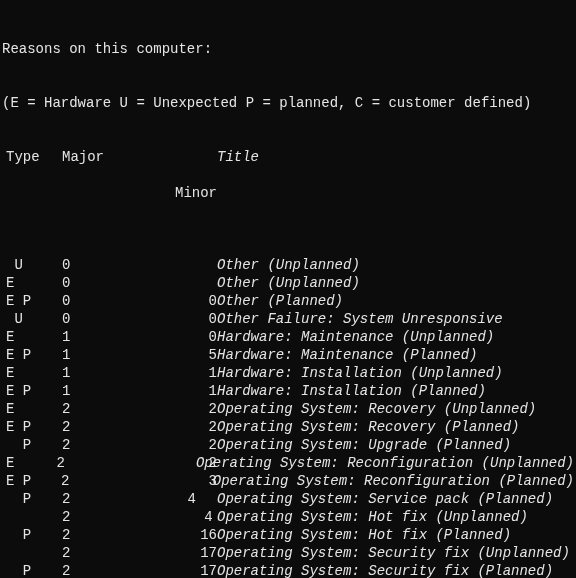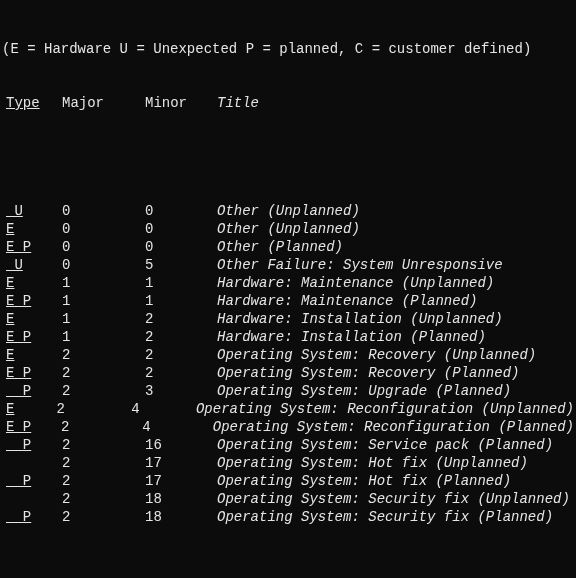--- a/index.html
+++ b/index.html
@@ -15,31 +15,32 @@
     overflow: hidden;
   }
   .terminal {
     padding: 4px 2px 4px 2px;
     white-space: pre;
   }
   .row {
     display: flex;
     height: 18px;
   }
-  .c-type  { width: 56px;  padding-left: 4px; text-decoration: underline; }
+  .c-type  { width: 56px;  padding-left: 4px; }
   .c-major { width: 83px;  text-align: left; }
-  .c-minor { width: 72px;  text-align: left; }
+  .c-minor { width: 72px;  text-align: right; margin-top: 36px; }
   .c-title { flex: 1; font-style: italic; }
   .hdr { }
   .blank { height: 18px; }
 </style>
 </head>
 <body>
 
 <div class="terminal">
+  <div class="row hdr"><span>Reasons on this computer:</span></div>
   <div class="row hdr"><span>(E = Hardware U = Unexpected P = planned, C = customer defined)</span></div>
   <div class="row hdr">
     <span class="c-type">Type</span>
     <span class="c-major">Major</span>
     <span class="c-minor">Minor</span>
     <span class="c-title">Title</span>
   </div>
   <div class="blank"></div>
   <div id="rows"><div class="row"><span class="c-type"> U</span><span class="c-major">0</span><span class="c-minor">0</span><span class="c-title">Other (Unplanned)</span></div><div class="row"><span class="c-type">E</span><span class="c-major">0</span><span class="c-minor">0</span><span class="c-title">Other (Unplanned)</span></div><div class="row"><span class="c-type">E P</span><span class="c-major">0</span><span class="c-minor">0</span><span class="c-title">Other (Planned)</span></div><div class="row"><span class="c-type"> U</span><span class="c-major">0</span><span class="c-minor">5</span><span class="c-title">Other Failure: System Unresponsive</span></div><div class="row"><span class="c-type">E</span><span class="c-major">1</span><span class="c-minor">1</span><span class="c-title">Hardware: Maintenance (Unplanned)</span></div><div class="row"><span class="c-type">E P</span><span class="c-major">1</span><span class="c-minor">1</span><span class="c-title">Hardware: Maintenance (Planned)</span></div><div class="row"><span class="c-type">E</span><span class="c-major">1</span><span class="c-minor">2</span><span class="c-title">Hardware: Installation (Unplanned)</span></div><div class="row"><span class="c-type">E P</span><span class="c-major">1</span><span class="c-minor">2</span><span class="c-title">Hardware: Installation (Planned)</span></div><div class="row"><span class="c-type">E</span><span class="c-major">2</span><span class="c-minor">2</span><span class="c-title">Operating System: Recovery (Unplanned)</span></div><div class="row"><span class="c-type">E P</span><span class="c-major">2</span><span class="c-minor">2</span><span class="c-title">Operating System: Recovery (Planned)</span></div><div class="row"><span class="c-type">  P</span><span class="c-major">2</span><span class="c-minor">3</span><span class="c-title">Operating System: Upgrade (Planned)</span></div><div class="row"><span class="c-type">E</span><span class="c-major">2</span><span class="c-minor">4</span><span class="c-title">Operating System: Reconfiguration (Unplanned)</span></div><div class="row"><span class="c-type">E P</span><span class="c-major">2</span><span class="c-minor">4</span><span class="c-title">Operating System: Reconfiguration (Planned)</span></div><div class="row"><span class="c-type">  P</span><span class="c-major">2</span><span class="c-minor">16</span><span class="c-title">Operating System: Service pack (Planned)</span></div><div class="row"><span class="c-type"></span><span class="c-major">2</span><span class="c-minor">17</span><span class="c-title">Operating System: Hot fix (Unplanned)</span></div><div class="row"><span class="c-type">  P</span><span class="c-major">2</span><span class="c-minor">17</span><span class="c-title">Operating System: Hot fix (Planned)</span></div><div class="row"><span class="c-type"></span><span class="c-major">2</span><span class="c-minor">18</span><span class="c-title">Operating System: Security fix (Unplanned)</span></div><div class="row"><span class="c-type">  P</span><span class="c-major">2</span><span class="c-minor">18</span><span class="c-title">Operating System: Security fix (Planned)</span></div></div>
 </div>

